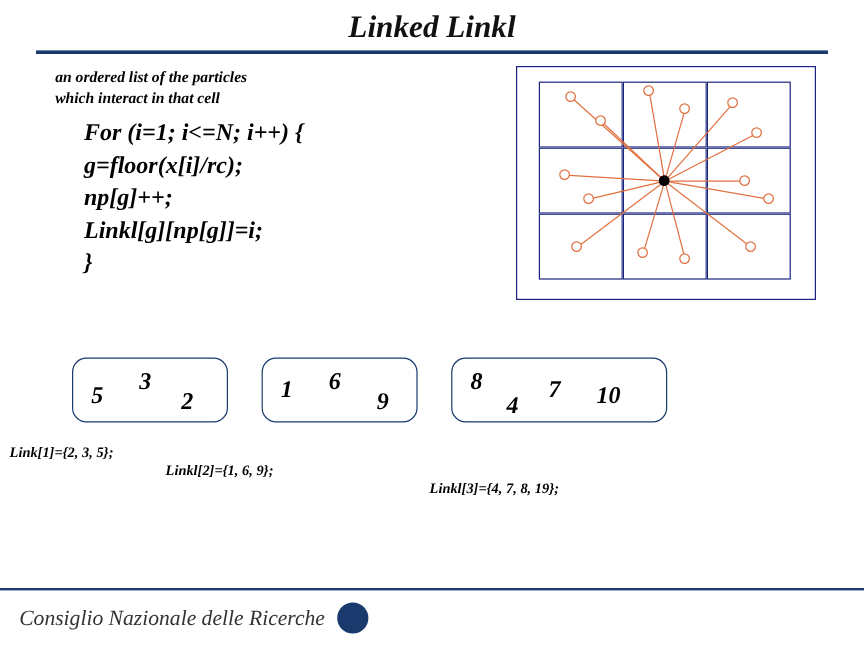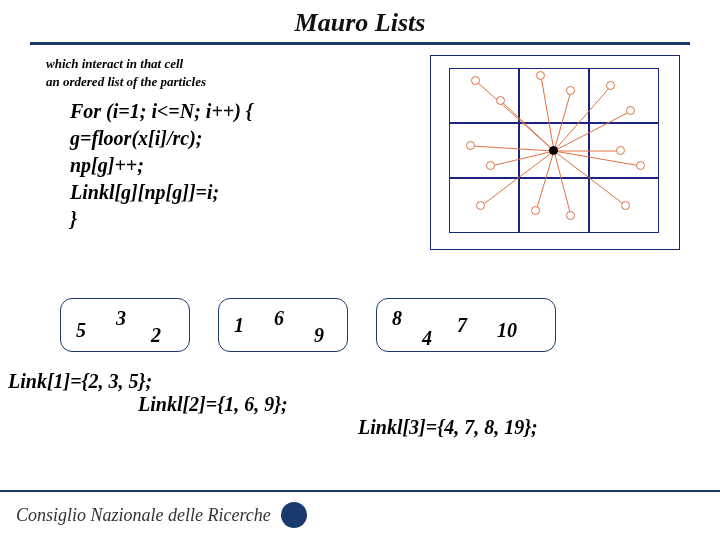--- a/index.html
+++ b/index.html
@@ -5,45 +5,45 @@
 *{margin:0;padding:0;box-sizing:border-box}
 body{width:720px;height:540px;background:#fff;font-family:Arial,sans-serif;position:relative;overflow:hidden}
 .title{font-size:26px;font-weight:bold;font-style:italic;text-align:center;color:#111;padding-top:8px;font-family:Georgia,serif}
 .hr1{border:none;border-top:3px solid #1a3a6e;margin:4px 30px 0 30px}
 .desc{font-size:13px;font-weight:bold;font-style:italic;margin:10px 0 0 46px;line-height:1.35;font-family:Georgia,serif}
 .code{font-size:20px;font-weight:bold;font-style:italic;margin:8px 0 0 70px;line-height:1.35;font-family:Georgia,serif}
 .buckets{position:absolute;top:298px;left:60px;display:flex;gap:28px}
 .bucket{border:1.5px solid #1a3a6e;border-radius:12px;height:54px;min-width:130px;position:relative}
 .bucket .n{position:absolute;font-size:20px;font-weight:bold;font-style:italic;font-family:Georgia,serif}
 .bucket.b3{min-width:180px}
-.links{position:absolute;top:370px;left:8px;font-size:20px;font-weight:bold;font-style:italic;font-family:Georgia,serif}
+.links{position:absolute;top:370px;left:8px;font-size:12px;font-weight:bold;font-style:italic;font-family:Georgia,serif}
 .l2{margin-left:130px}
 .l3{margin-left:350px}
 .grid{position:absolute;top:55px;right:40px;width:250px;height:195px;border:1px solid #1a237e}
 .grid .cell{position:absolute;border:1px solid #1a237e;background:#fff}
 .grid .dot{position:absolute;width:9px;height:9px;border:1.5px solid #e07040;border-radius:50%;background:#fff}
 .grid .center{background:#000;border-color:#000}
 .footer{position:absolute;bottom:0;left:0;right:0;height:50px;display:flex;align-items:center;justify-content:space-between;padding:0 16px}
 .footer .hr2{position:absolute;top:0;left:0;right:0;border:none;border-top:2px solid #1a3a6e}
 .logo-l{display:flex;align-items:center;gap:10px}
 .logo-cube{width:24px;height:24px;background:linear-gradient(135deg,#0b3d91,#1a6e2e);border-radius:3px}
 .logo-txt{font-size:9px;letter-spacing:2px;color:#888;font-family:Arial}
 .logo-r{display:flex;align-items:center;gap:10px}
 .logo-r .script{font-size:18px;font-style:italic;color:#333;font-family:"Brush Script MT",cursive}
 .logo-r .cnr{width:26px;height:26px;background:#1a3a6e;border-radius:50%}
 </style>
 </head>
 <body>
 
-<div class="title">Mauro Lists</div>
+<div class="title">Linked Linkl</div>
 <hr class="hr1">
 
 <div class="desc">
+  <div>an ordered list of the particles</div>
   <div>which interact in that cell</div>
-  <div>an ordered list of the particles</div>
 </div>
 
 <div class="code">
   <div>For (i=1; i&lt;=N; i++)  {</div>
   <div>  g=floor(x[i]/rc);</div>
   <div>  np[g]++;</div>
   <div>  Linkl[g][np[g]]=i;</div>
   <div>}</div>
 </div>
 

